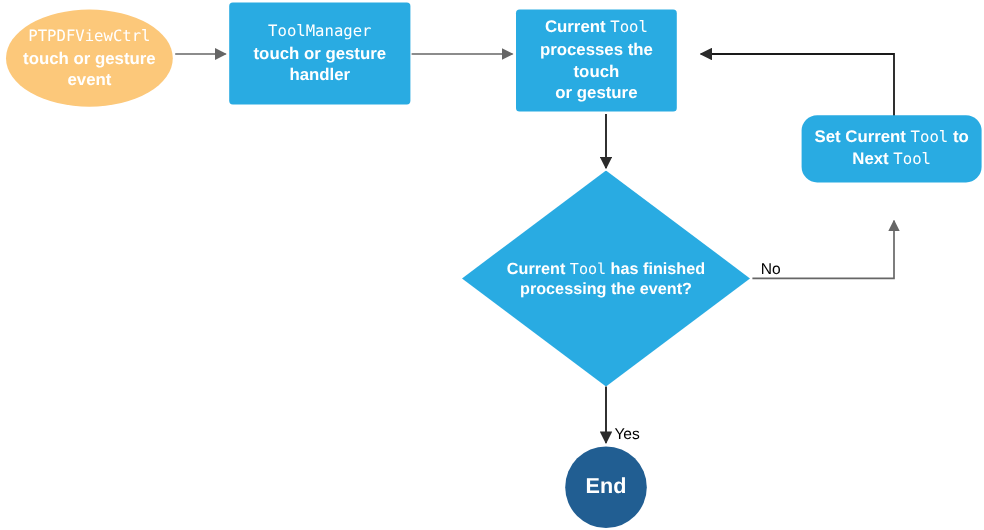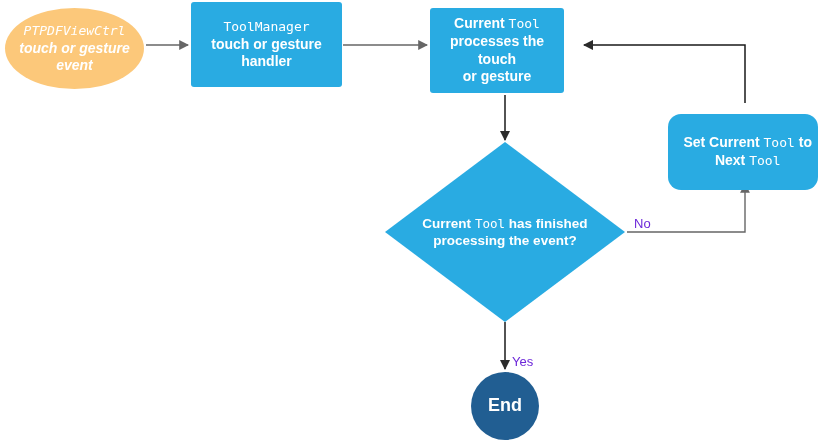--- a/index.html
+++ b/index.html
@@ -44,21 +44,20 @@
   
   #node-start {
     left: 5px;
     top: 8px;
     width: 139px;
     height: 81px;
     background: #fcc87a;
     border-radius: 50%;
     font-size: 14px;
     font-weight: bold;
-    font-style: italic;
   }
   #node-start .txt { padding: 0 10px; }
 
   
   .rect {
     background: #29abe2;
     border-radius: 3px;
     font-size: 14px;
     font-weight: bold;
   }
@@ -69,25 +68,24 @@
     height: 85px;
   }
   #node-currenttool {
     left: 430px;
     top: 8px;
     width: 134px;
     height: 85px;
   }
   #node-setnext {
     left: 668px;
-    top: 114px;
+    top: 96px;
     width: 150px;
-    height: 76px;
+    height: 56px;
     border-radius: 13px;
-    justify-content: flex-end;
   }
 
   
   #node-decision {
     left: 385px;
     top: 142px;
     width: 240px;
     height: 180px;
     background: transparent;
     font-size: 13.5px;
@@ -123,21 +121,21 @@
   
   .mono {
     font-family: "DejaVu Sans Mono", "Liberation Mono", monospace;
     font-weight: normal;
     font-size: 0.93em;
   }
 
   
   .edge-label {
     position: absolute;
-    color: #6d28d9;
+    color: #000000;
     font-size: 13px;
     font-family: "Liberation Sans", sans-serif;
     z-index: 3;
     white-space: nowrap;
   }
   #label-no  { left: 634px; top: 216px; }
   #label-yes { left: 512px; top: 330px; margin-top: 24px; }
 </style>
 </head>
 <body>

